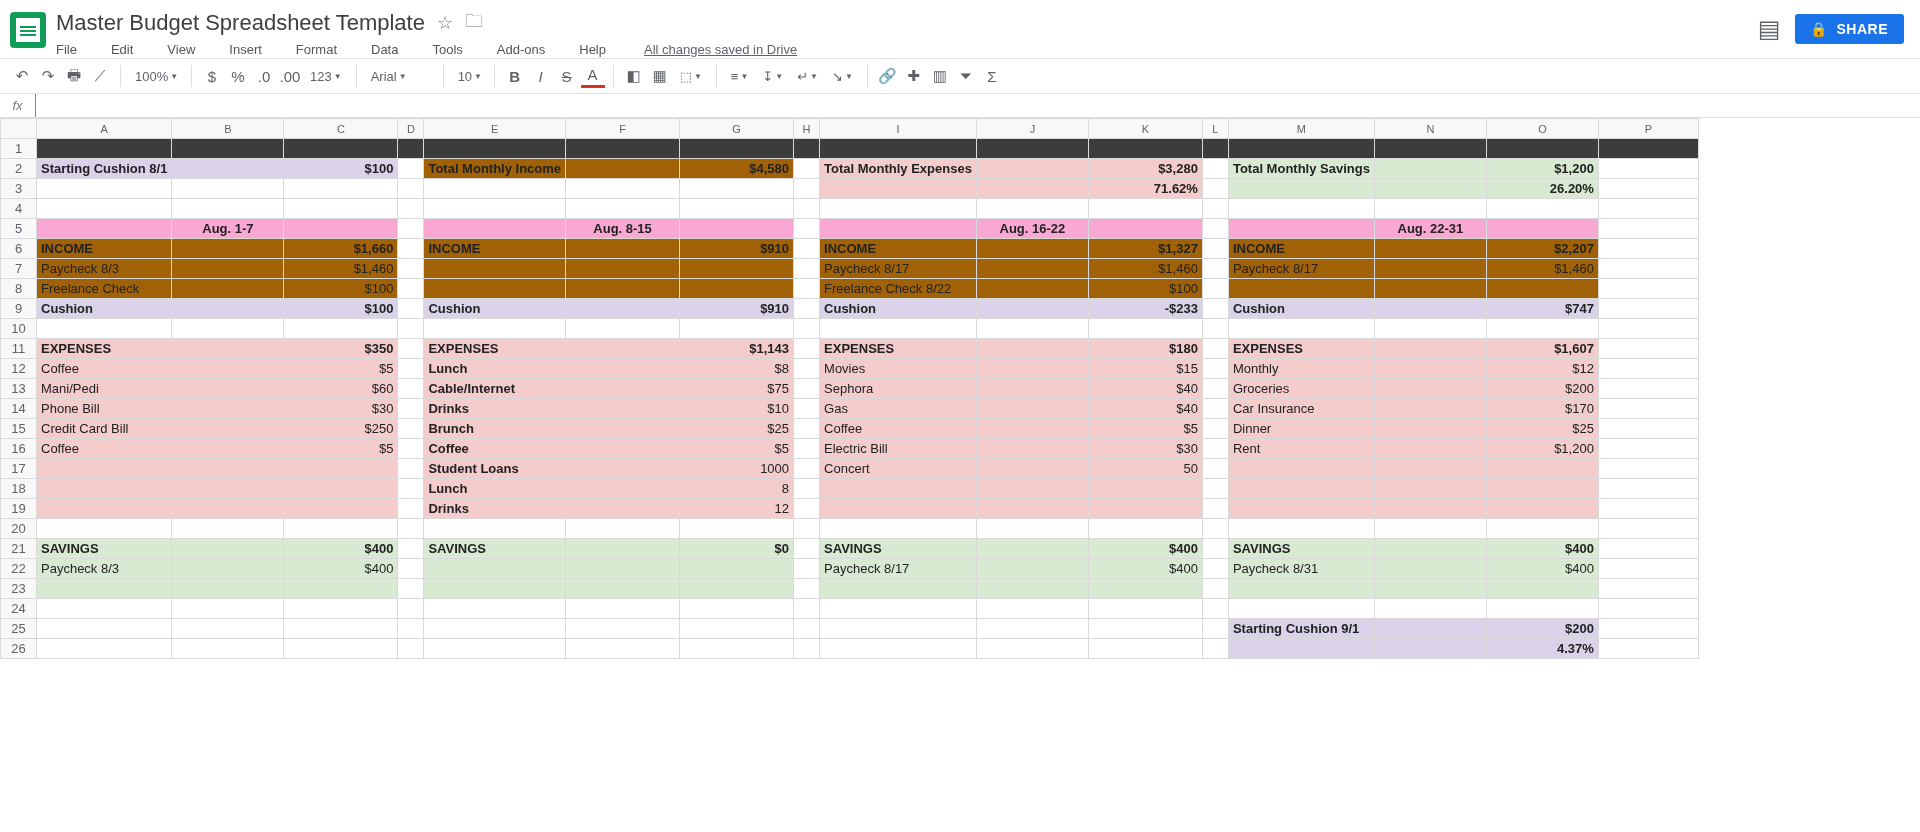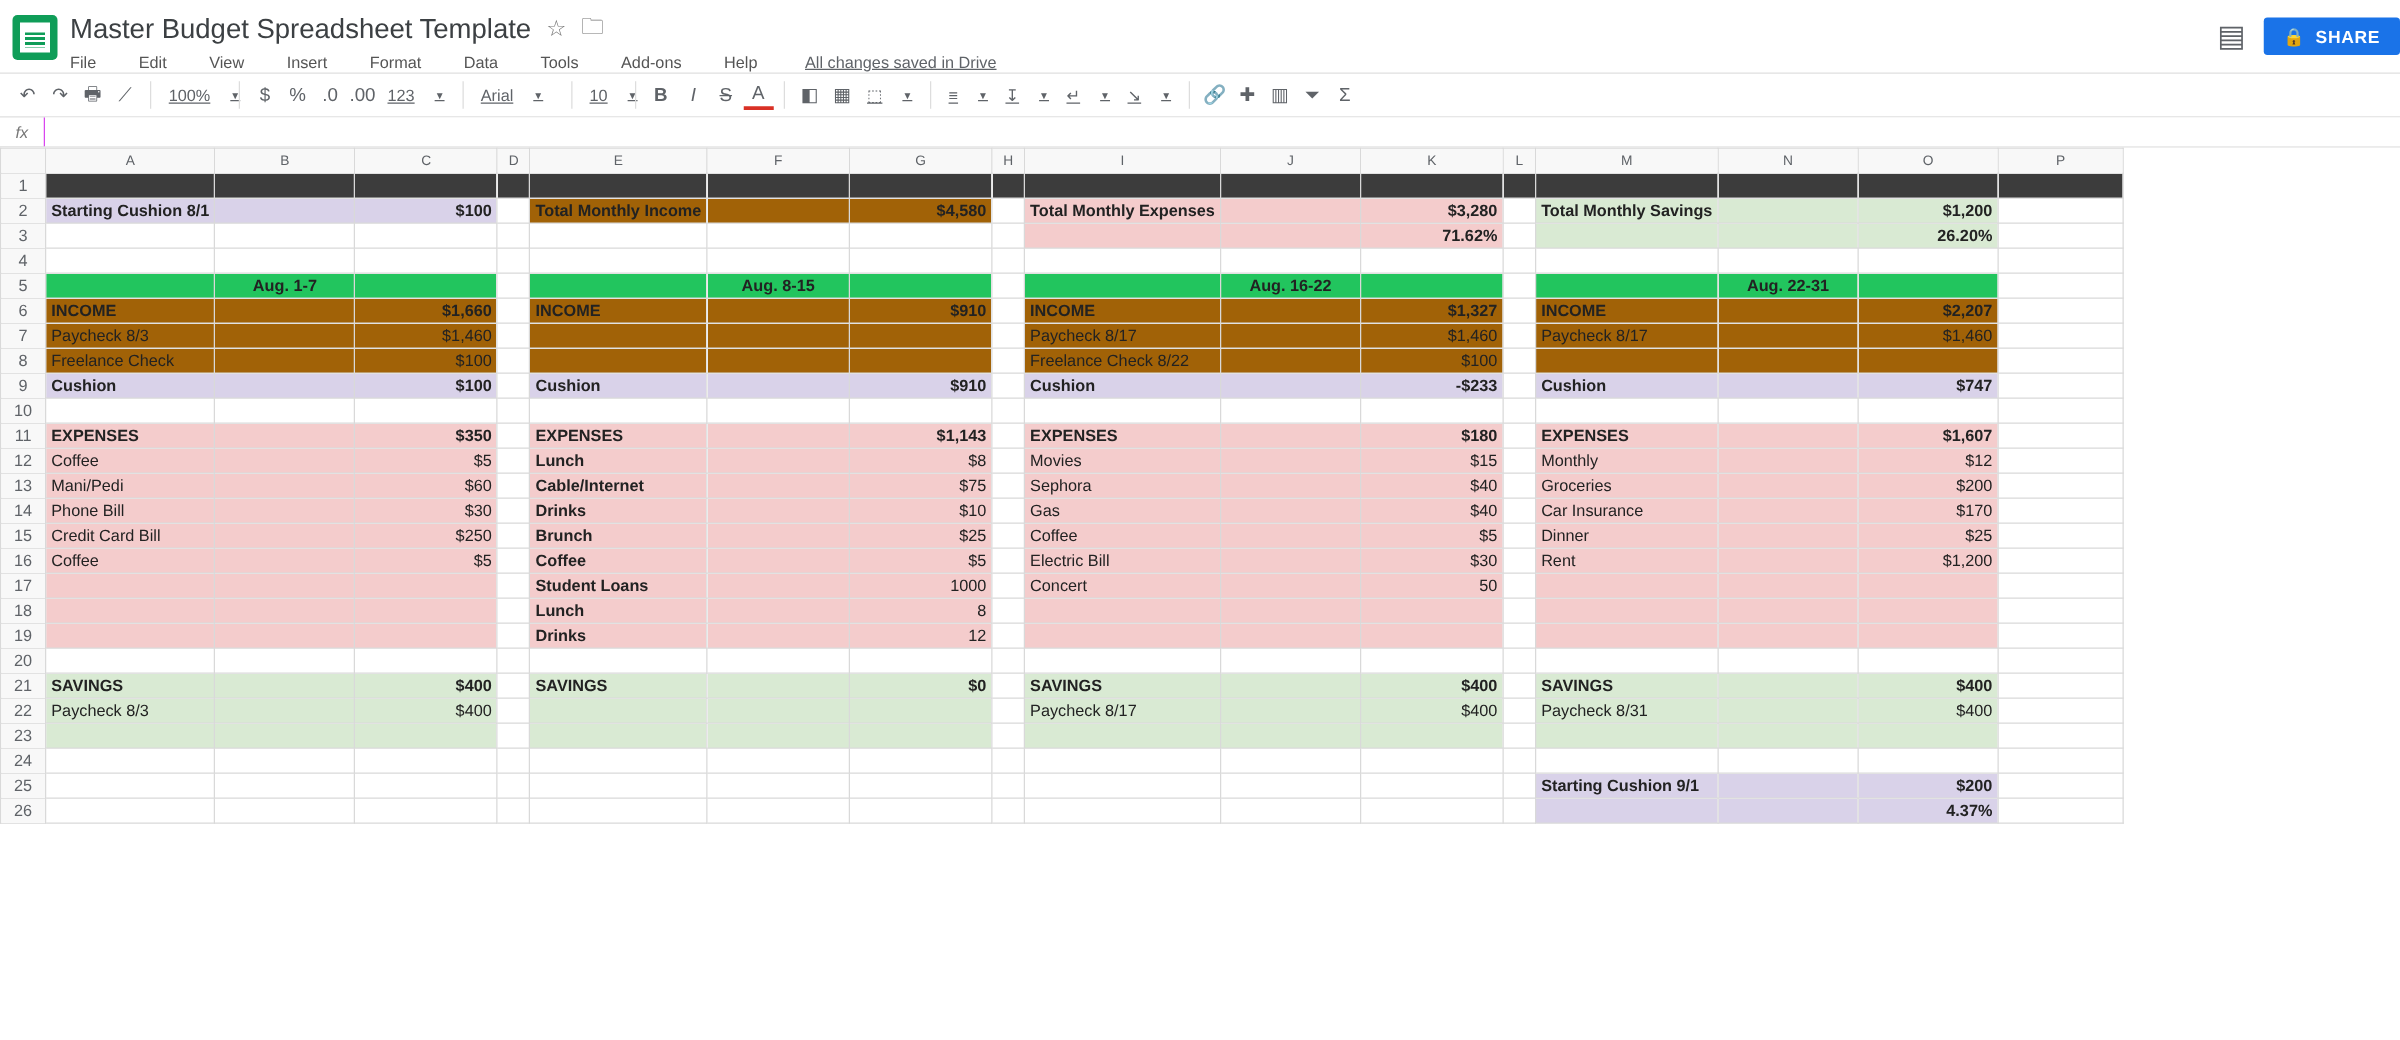--- a/index.html
+++ b/index.html
@@ -1,38 +1,38 @@
 <!DOCTYPE html>
 <html><head>
 <meta charset="utf-8">
 <style>
   * { box-sizing: border-box; margin: 0; padding: 0; }
   body { font-family: Arial, sans-serif; font-size: 13px; background: #fff; color: #222; overflow: hidden; }
   
   
-  .titlebar { display: flex; align-items: flex-start; padding: 8px 0 0 10px; height: 58px; }
+  .titlebar { display: flex; align-items: flex-start; padding: 8px 16px 0 10px; height: 58px; }
   .logo { width: 36px; height: 36px; margin-right: 10px; margin-top: 4px; background: #0f9d58; border-radius: 4px; position: relative; }
   .logo::before { content: ""; position: absolute; inset: 6px; background: #fff; }
   .logo::after { content: ""; position: absolute; left: 10px; top: 14px; right: 10px; bottom: 10px; background: repeating-linear-gradient(#0f9d58 0 2px, #fff 2px 4px); }
   .title-col { flex: 1; }
   .doc-title-row { display: flex; align-items: center; gap: 12px; }
   .doc-title { font-size: 22px; color: #3c4043; font-weight: 400; }
   .star-icon, .folder-icon { color: #777; font-size: 18px; }
   .menubar { display: flex; gap: 34px; margin-top: 4px; font-size: 13px; color: #555; }
   .save-status { color: #5f6368; text-decoration: underline; margin-left: 4px; }
   .right-tools { display: flex; align-items: center; gap: 14px; margin-top: 6px; }
   .comments-icon { color: #5f6368; font-size: 24px; }
   .share-btn { background: #1a73e8; color: #fff; border-radius: 3px; padding: 7px 16px; font-weight: bold; font-size: 14px; display: flex; align-items: center; gap: 8px; letter-spacing: .5px; }
   .lock-icon { font-size: 14px; }
 
   
   .toolbar { display: flex; align-items: center; border-top: 1px solid #e0e0e0; border-bottom: 1px solid #e0e0e0; padding: 4px 10px; height: 36px; gap: 2px; }
   .toolbar .sep { width: 1px; background: #ddd; height: 22px; margin: 0 6px; }
   .tbtn { width: 24px; height: 24px; display: flex; align-items: center; justify-content: center; color: #5f6368; cursor: pointer; font-size: 15px; }
-  .tdrop { display: flex; align-items: center; gap: 16px; color: #5f6368; padding: 0 6px; font-size: 13px; cursor: pointer; text-decoration: underline; }
+  .tdrop { display: flex; align-items: center; gap: 2px; color: #5f6368; padding: 0 6px; font-size: 13px; cursor: pointer; }
   .tdrop .caret { font-size: 8px; }
   .zoom { width: 54px; }
   .font-name { width: 70px; }
   .font-size { width: 34px; }
 
   
   .fxbar { display: flex; align-items: center; border-bottom: 1px solid #ddd; height: 24px; }
   .fx-label { width: 36px; text-align: center; font-style: italic; color: #777; border-right: 1px solid #d946ef; height: 100%; line-height: 24px; }
   .fxinput { flex: 1; height: 100%; border: none; padding: 0 6px; outline: none; }
 
@@ -49,21 +49,21 @@
   .cE { width: 112px; font-weight: bold; } .cF { width: 114px; } .cG { width: 114px; } .cH { width: 26px; }
   .cI  { width: 112px; } .cJ { width: 112px; } .cK { width: 114px; } .cL { width: 26px; }
   .cM { width: 112px; } .cN { width: 112px; } .cO { width: 112px; } .cP { width: 100px; }
 
   
   .f-dark  { background: #3c3c3c; }
   .f-purp  { background: #d9d2e9; }
   .f-blue  { background: #a16207; }
   .f-pink  { background: #f4cccc; }
   .f-green { background: #d9ead3; }
-  .f-yell  { background: #22c55e; }
+  .f-yell  { background: #f9a8d4; }
 
   .bold { font-weight: bold; }
   .right { text-align: right; }
   .center { text-align: center; }
 </style>
 </head>
 <body>
 
 <div class="titlebar">
   <div class="logo"></div>

